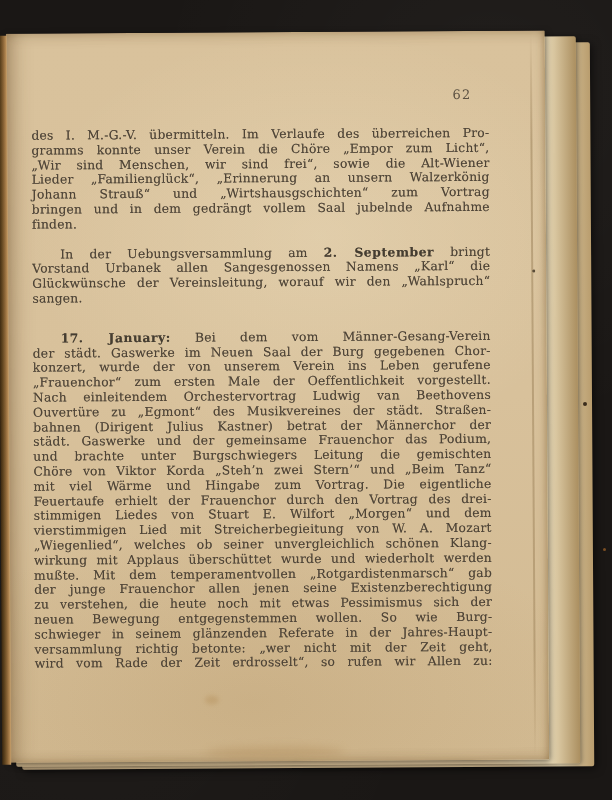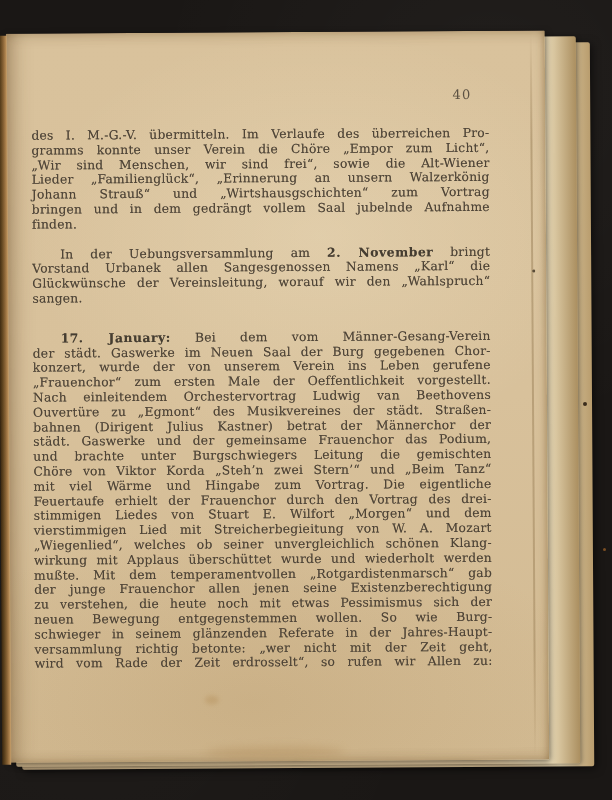--- a/index.html
+++ b/index.html
@@ -108,33 +108,33 @@
 <body>
 
 <div class="noise"></div>
 
 <div class="book">
   <div class="page-under-2"></div>
   <div class="page-under-1"></div>
 
   <div class="page-main">
     <div class="crease"></div>
-    <div class="folio">40</div>
+    <div class="folio">62</div>
     <div class="text-block">
         <div class="para">
           <div class="line">des I. M.-G.-V. übermitteln. Im Verlaufe des überreichen Pro-</div>
           <div class="line">gramms konnte unser Verein die Chöre „Empor zum Licht“,</div>
           <div class="line">„Wir sind Menschen, wir sind frei“, sowie die Alt-Wiener</div>
           <div class="line">Lieder „Familienglück“, „Erinnerung an unsern Walzerkönig</div>
           <div class="line">Johann Strauß“ und „Wirtshausgschichten“ zum Vortrag</div>
           <div class="line">bringen und in dem gedrängt vollem Saal jubelnde Aufnahme</div>
           <div class="line endline">finden.</div>
         </div>
         <div class="para">
-          <div class="line indent">In der Uebungsversammlung am <b>2. November</b> bringt</div>
+          <div class="line indent">In der Uebungsversammlung am <b>2. September</b> bringt</div>
           <div class="line">Vorstand Urbanek allen Sangesgenossen Namens „Karl“ die</div>
           <div class="line">Glückwünsche der Vereinsleitung, worauf wir den „Wahlspruch“</div>
           <div class="line endline">sangen.</div>
         </div>
         <div class="para">
           <div class="line indent"><b>17. January:</b> Bei dem vom Männer-Gesang-Verein</div>
           <div class="line">der städt. Gaswerke im Neuen Saal der Burg gegebenen Chor-</div>
           <div class="line">konzert, wurde der von unserem Verein ins Leben gerufene</div>
           <div class="line">„Frauenchor“ zum ersten Male der Oeffentlichkeit vorgestellt.</div>
           <div class="line">Nach einleitendem Orchestervortrag Ludwig van Beethovens</div>

